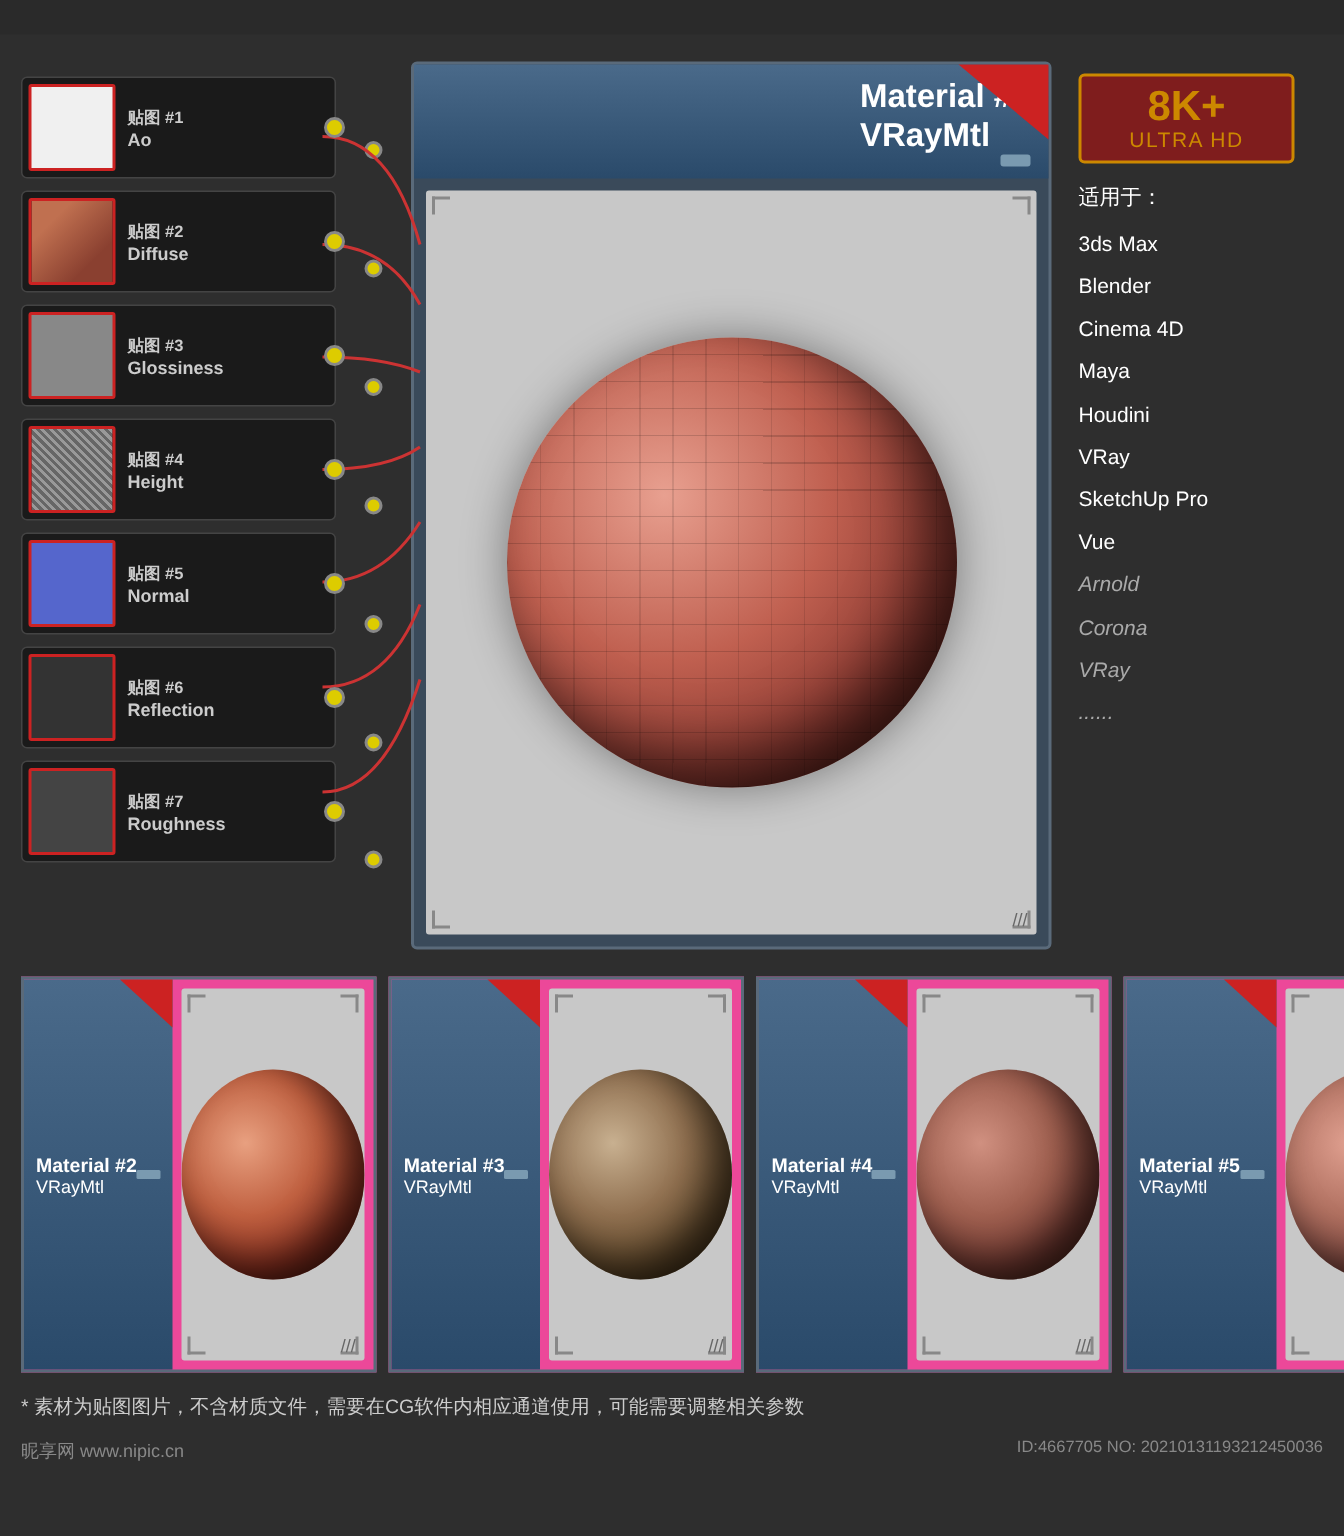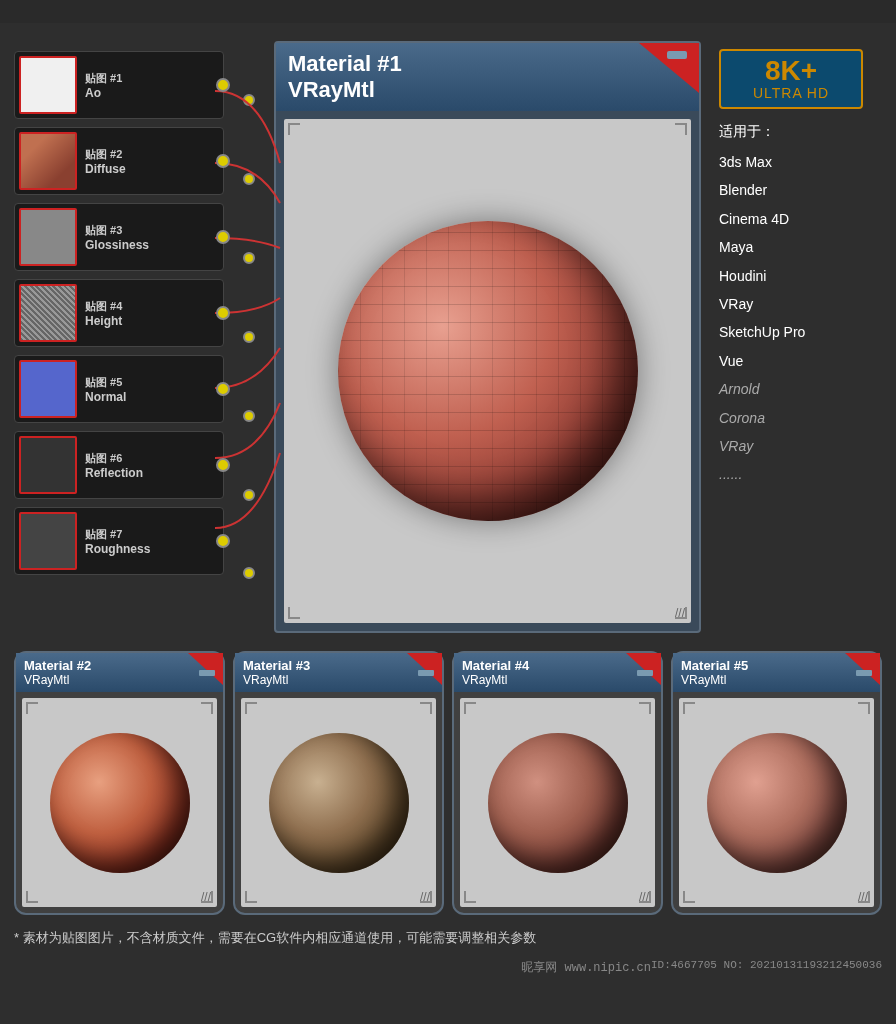--- a/index.html
+++ b/index.html
@@ -116,22 +116,23 @@
       flex: 1;
       display: flex;
       flex-direction: column;
     }
 
     .material-window-header {
       background: linear-gradient(180deg, #4a6a8a, #2a4a6a);
       padding: 8px 12px;
       display: flex;
       justify-content: space-between;
-      align-items: flex-start;
-      position: relative;
+      align-items: flex-end;
+      position: relative;
+      flex-direction: column;
     }
 
     .material-window-header::before {
       content: '';
       position: absolute;
       top: 0;
       right: 0;
       width: 0;
       height: 0;
       border-style: solid;
@@ -212,21 +213,21 @@
     
     .info-panel {
       width: 160px;
       padding: 8px;
       display: flex;
       flex-direction: column;
       gap: 6px;
     }
 
     .badge-8k {
-      background: #0c4a6e;
+      background: #7f1d1d;
       border: 2px solid #cc8800;
       border-radius: 4px;
       padding: 6px 8px;
       text-align: center;
       margin-bottom: 8px;
     }
 
     .badge-8k .main-text {
       font-size: 28px;
       font-weight: bold;
@@ -260,25 +261,25 @@
     
     .bottom-section {
       display: flex;
       gap: 8px;
       padding: 8px 14px;
       height: 280px;
     }
 
     .variant-window {
       flex: 1;
-      background: #404040;
+      background: #ec4899;
       border: 2px solid #5a6a7a;
-      border-radius: 12px;
-      display: flex;
-      flex-direction: column;
+      border-radius: 0;
+      display: flex;
+      flex-direction: row;
     }
 
     .variant-header {
       background: linear-gradient(180deg, #4a6a8a, #2a4a6a);
       padding: 5px 8px;
       display: flex;
       justify-content: space-between;
       align-items: center;
       position: relative;
     }
@@ -363,23 +364,22 @@
     
     .footer-note {
       padding: 6px 14px 8px;
       color: #ccc;
       font-size: 13px;
     }
 
     
     .watermark {
       display: flex;
-      justify-content: flex-end;
+      justify-content: space-between;
       padding: 4px 14px;
-      font-family: Liberation Mono, monospace;
     }
 
     .watermark-left {
       color: #888;
       font-size: 12px;
     }
 
     .watermark-right {
       color: #888;
       font-size: 11px;

